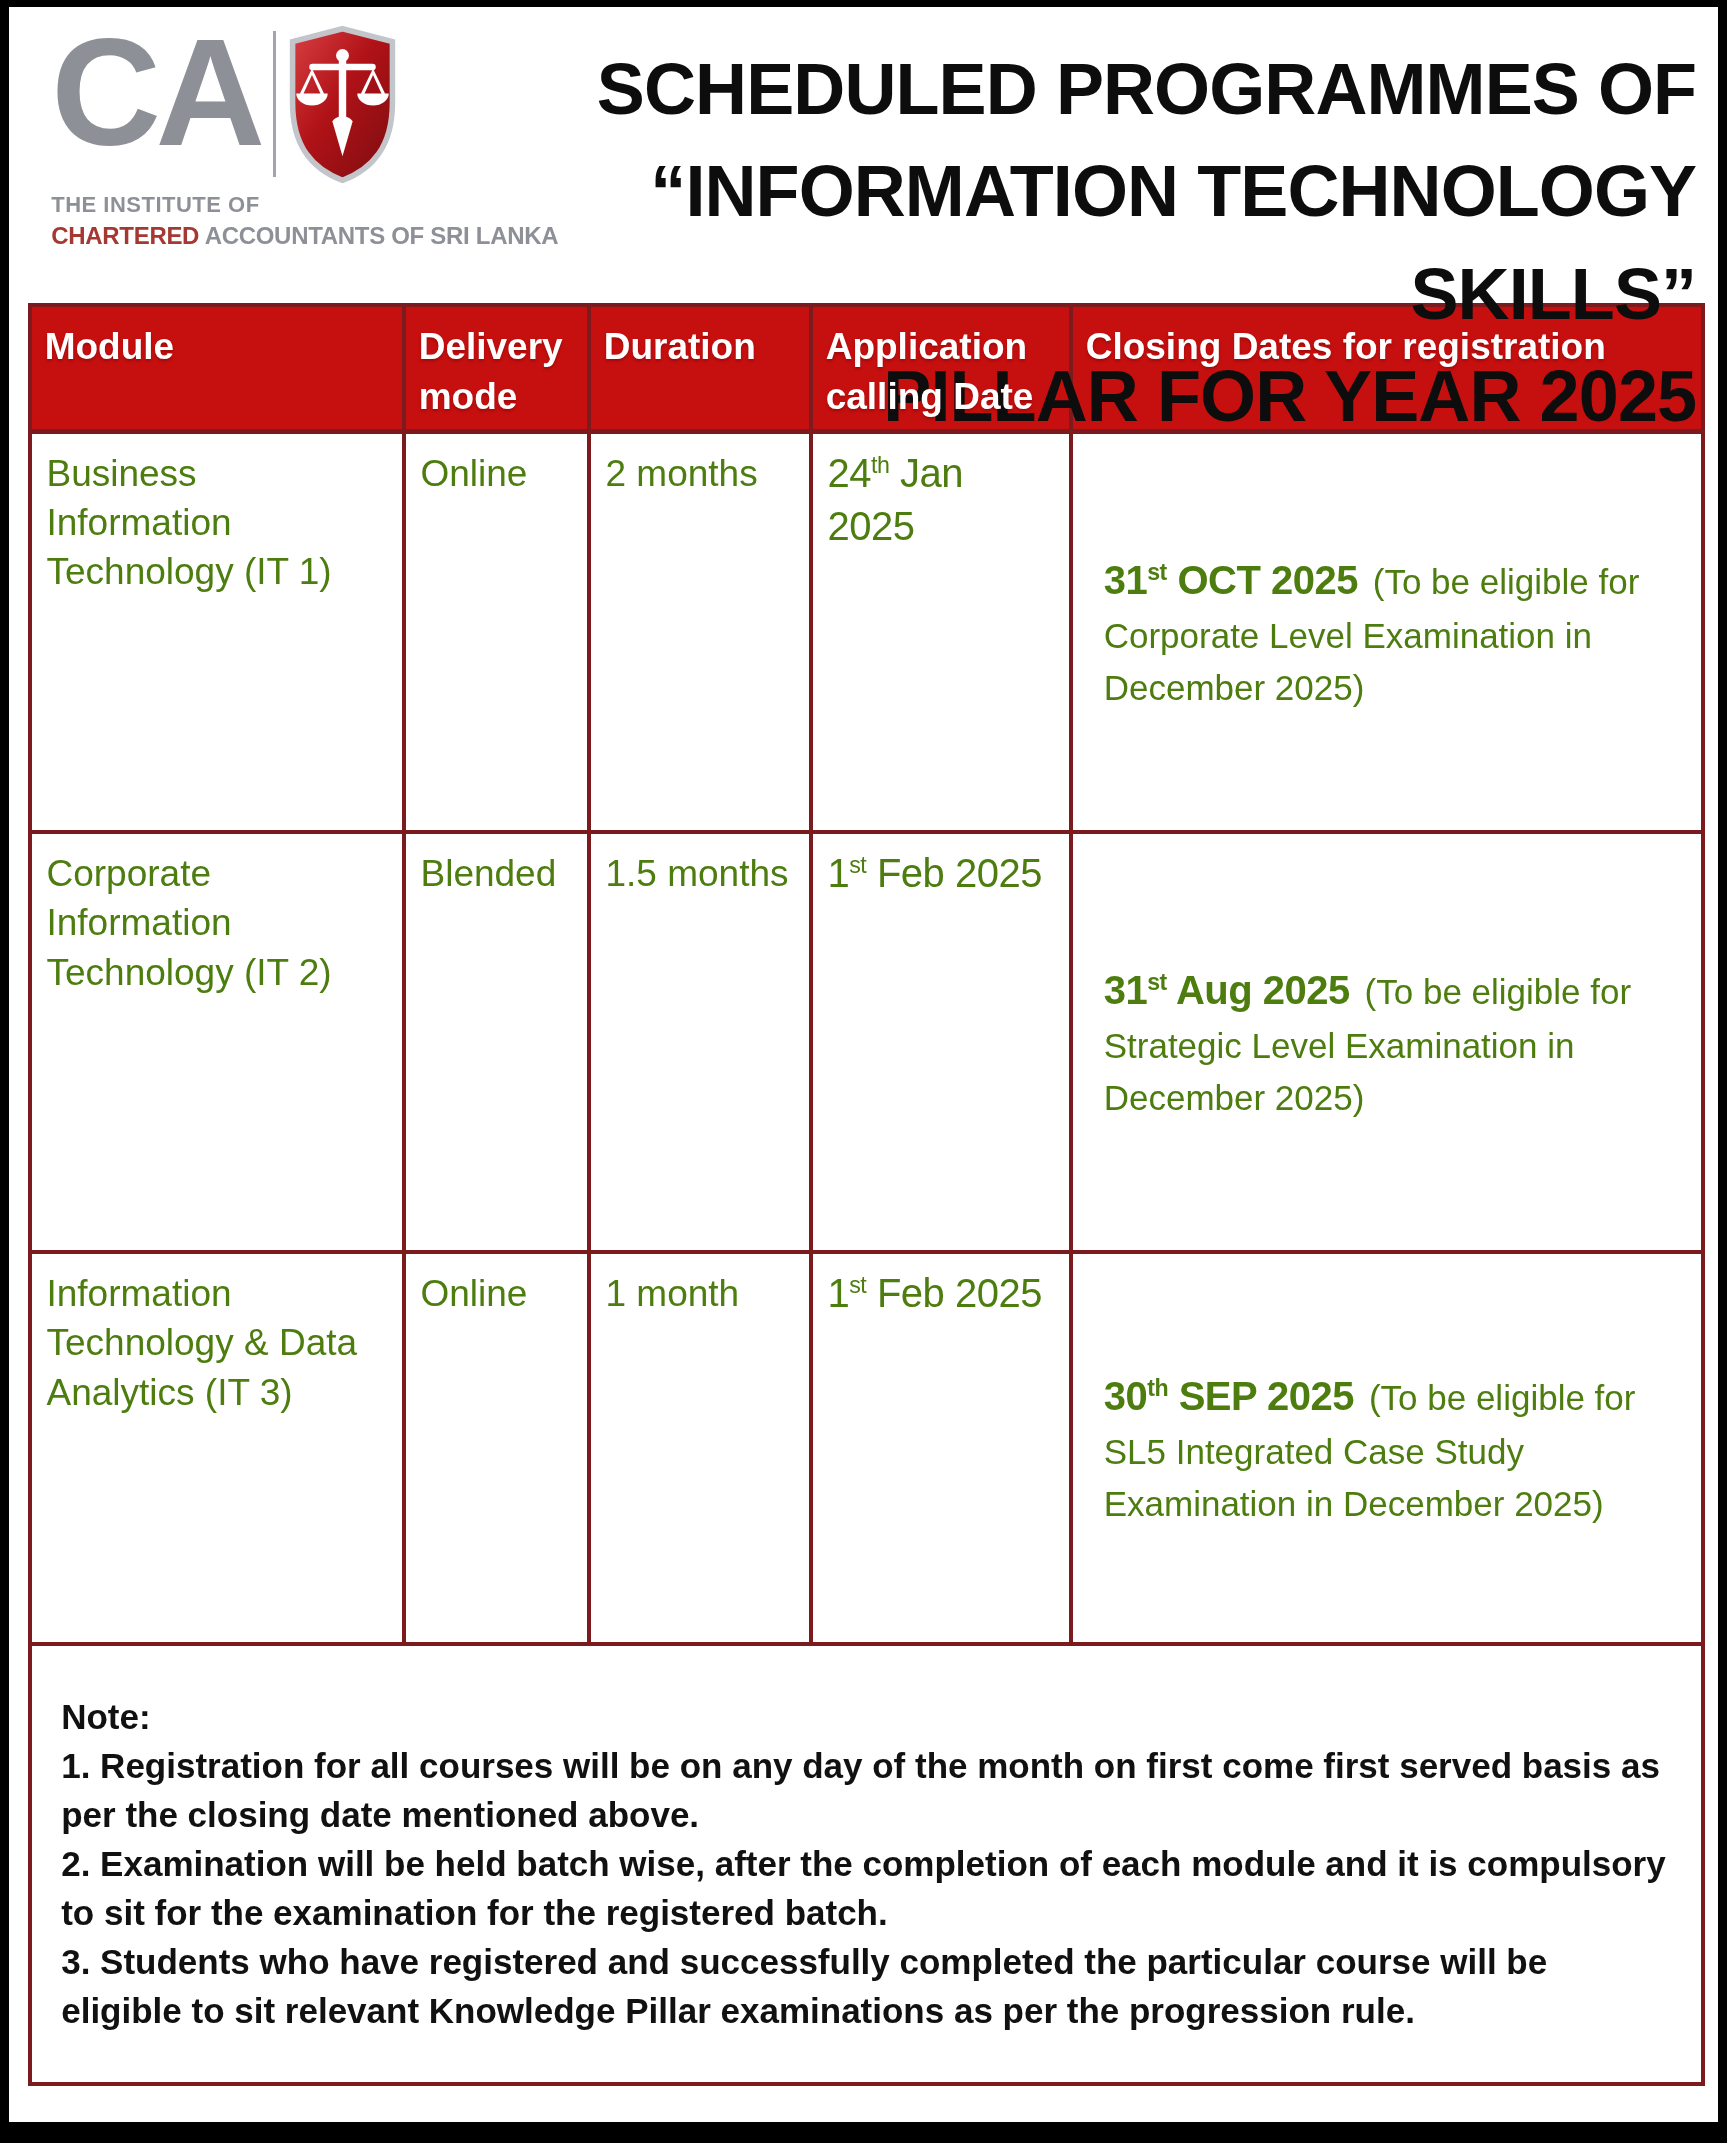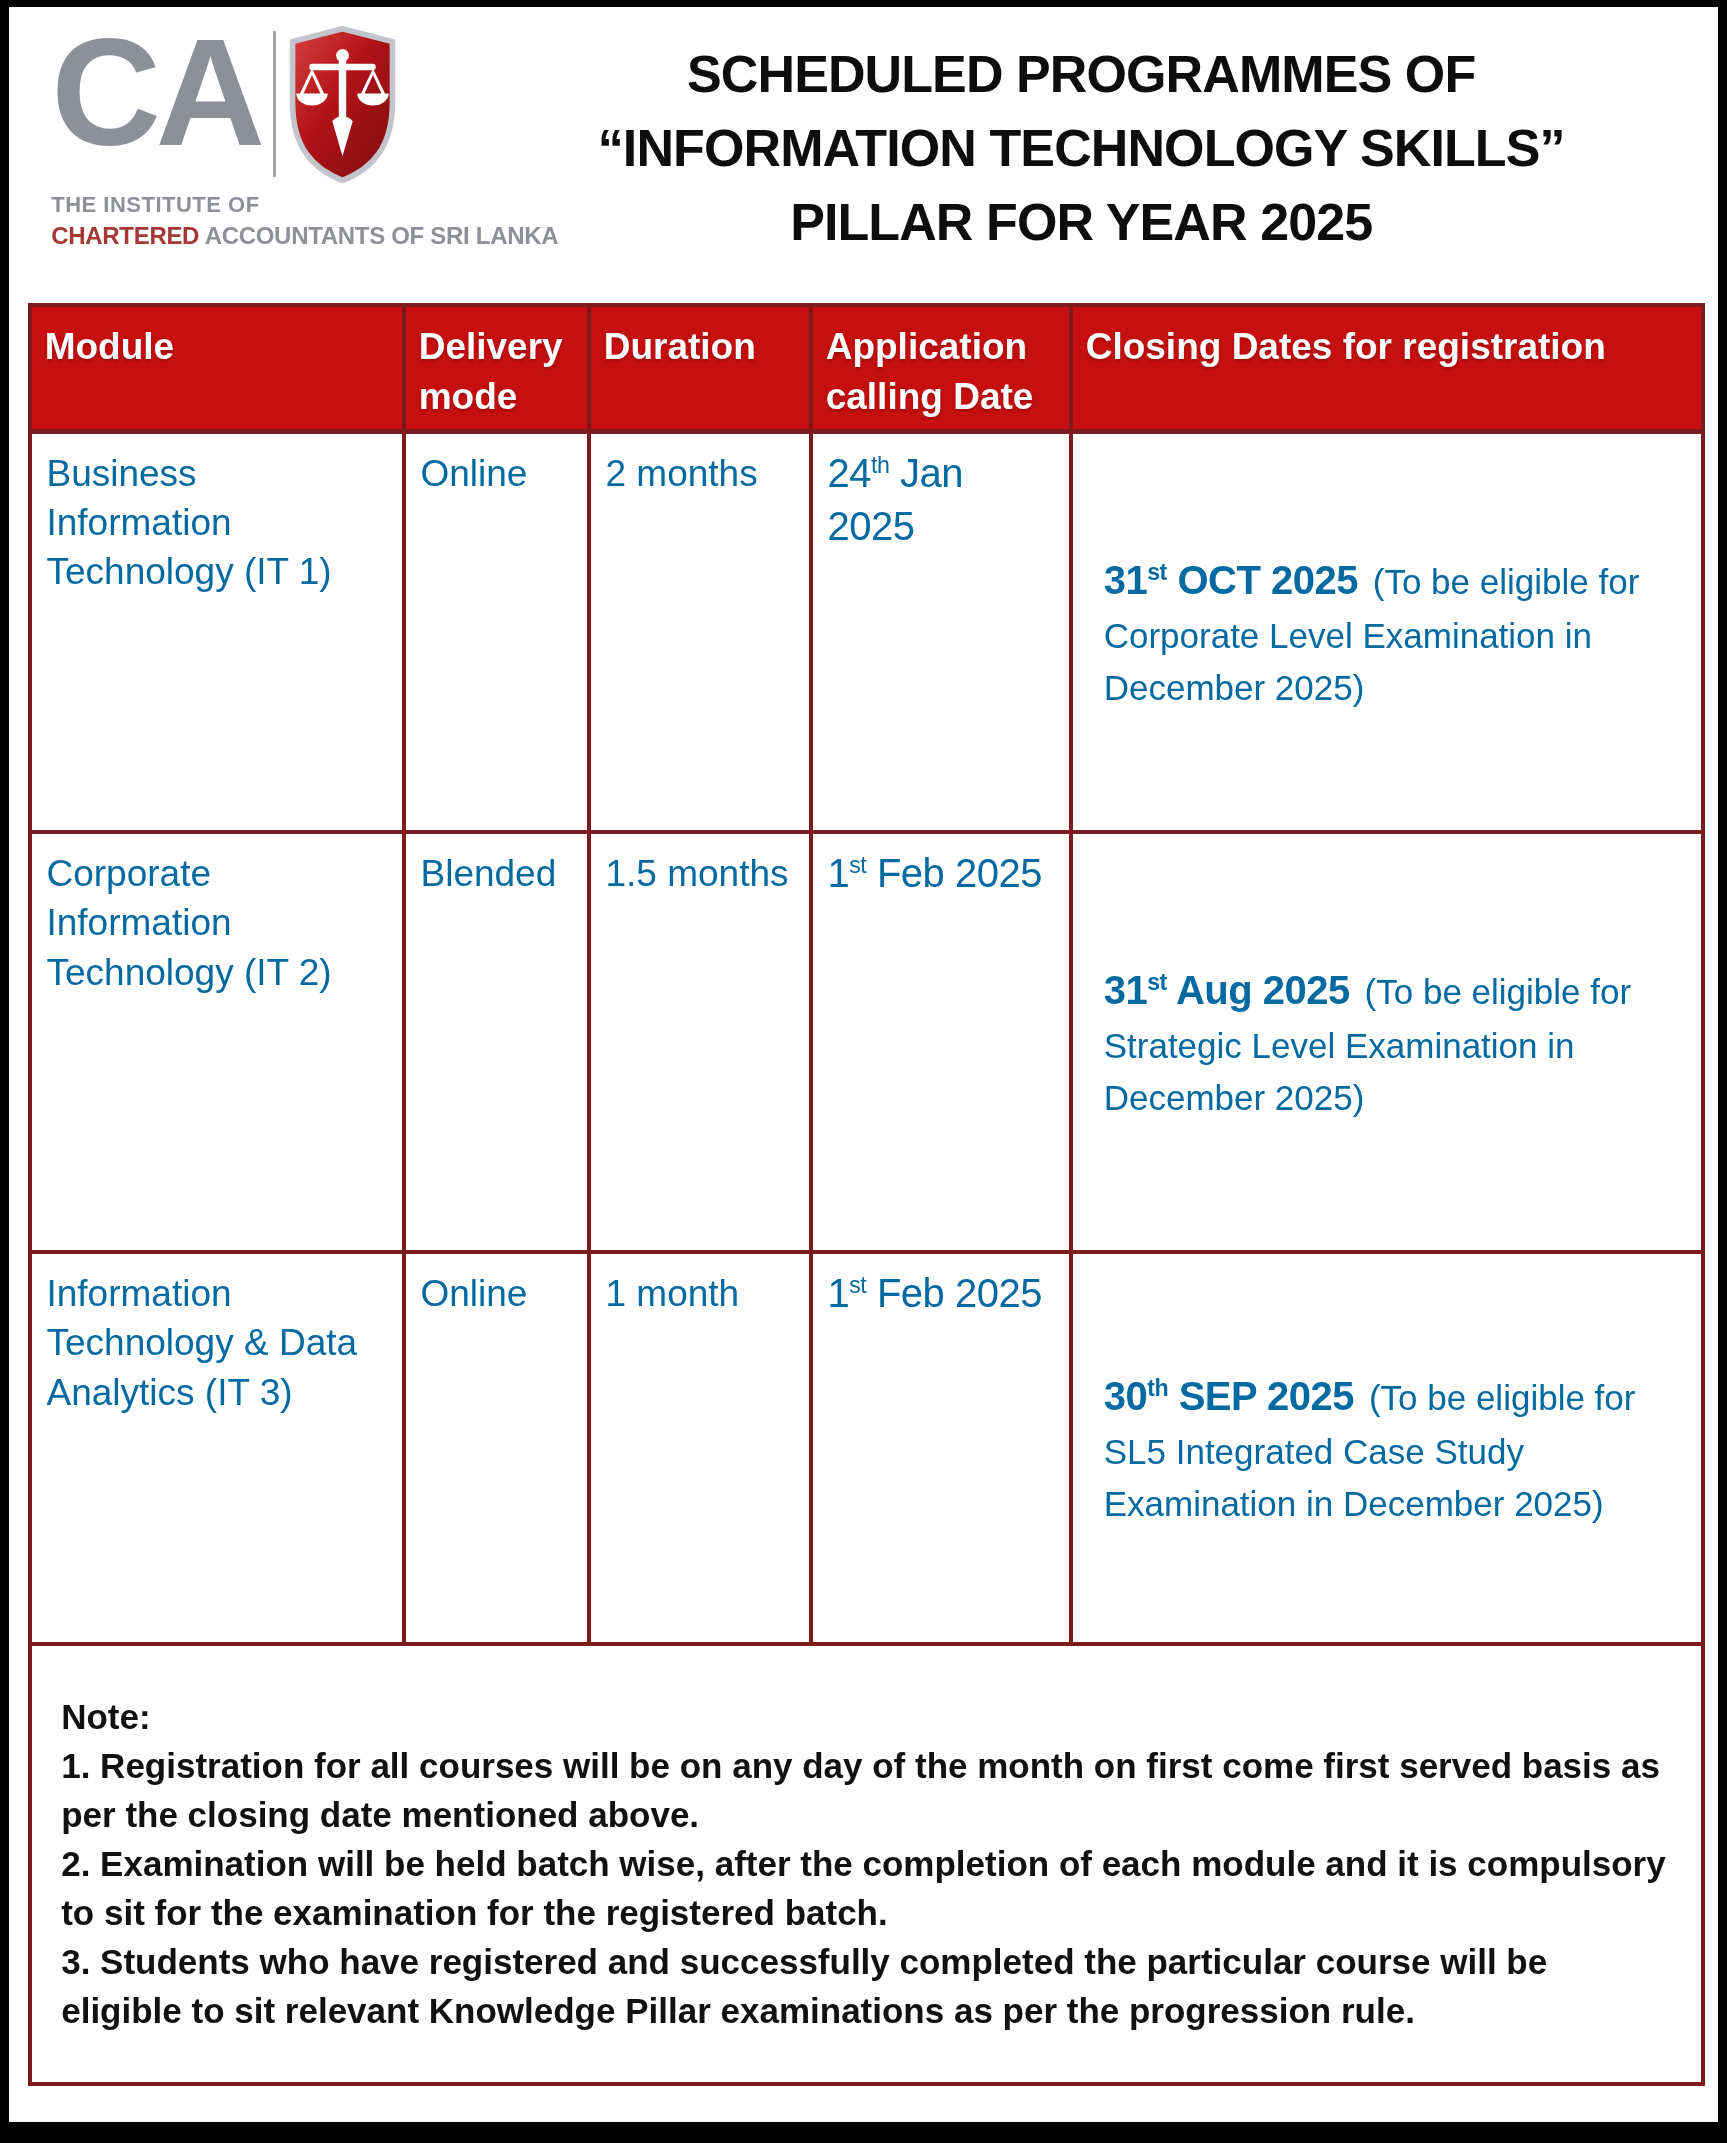--- a/index.html
+++ b/index.html
@@ -30,23 +30,23 @@
   .logo-shield svg { width:113px; height:159px; display:block; }
   .logo-institute {
     font-size:22px; font-weight:bold; color:#8D9096;
     letter-spacing:0.5px; margin-top:7.4px;
   }
   .logo-chartered-line { font-size:24px; font-weight:bold; margin-top:4.6px; letter-spacing:-0.3px; white-space:nowrap; }
   .chartered { color:#A53832; }
   .accountants { color:#8D9096; }
 
   .title-block {
-    flex:1 1 auto; text-align:center; padding-top:14.8px;
+    flex:1 1 auto; text-align:right; padding-top:14.8px;
     color:#0d0d0d; font-weight:bold;
-    font-size:52px; line-height:1.42; letter-spacing:-0.9px;
+    font-size:72px; line-height:1.42; letter-spacing:-0.9px;
   }
 
   
   table.schedule-table {
     border-collapse:collapse; table-layout:fixed;
     width:1672px; margin:18.5px 0 0 18.5px;
   }
   th, td { border:4.6px solid #7B1B1D; box-sizing:border-box; }
   thead th {
     background:#C60F0F; color:#ffffff;
@@ -55,21 +55,21 @@
     border-bottom-width:5.5px;
     text-shadow:0 1.8px 2.8px rgba(80,0,0,0.35);
   }
   tr.row-header { height:109px; }
   tr.row-1 { height:401px; }
   tr.row-2 { height:420px; }
   tr.row-3 { height:392px; }
   tr.row-notes { height:440px; }
 
   td {
-    font-size:37px; color:#0369a1; vertical-align:top;
+    font-size:37px; color:#4d7c0f; vertical-align:top;
     padding:14.8px 11px 9.2px 14.8px; line-height:1.33;
     background:#ffffff;
   }
   td.app-date { font-weight:normal; font-size:40px; padding-top:13px; letter-spacing:-0.5px; }
   sup { font-size:58%; line-height:0; }
 
   td.closing {
     vertical-align:middle;
     padding:9.2px 20px 9.2px 31px;
     font-size:35px; line-height:1.48;

